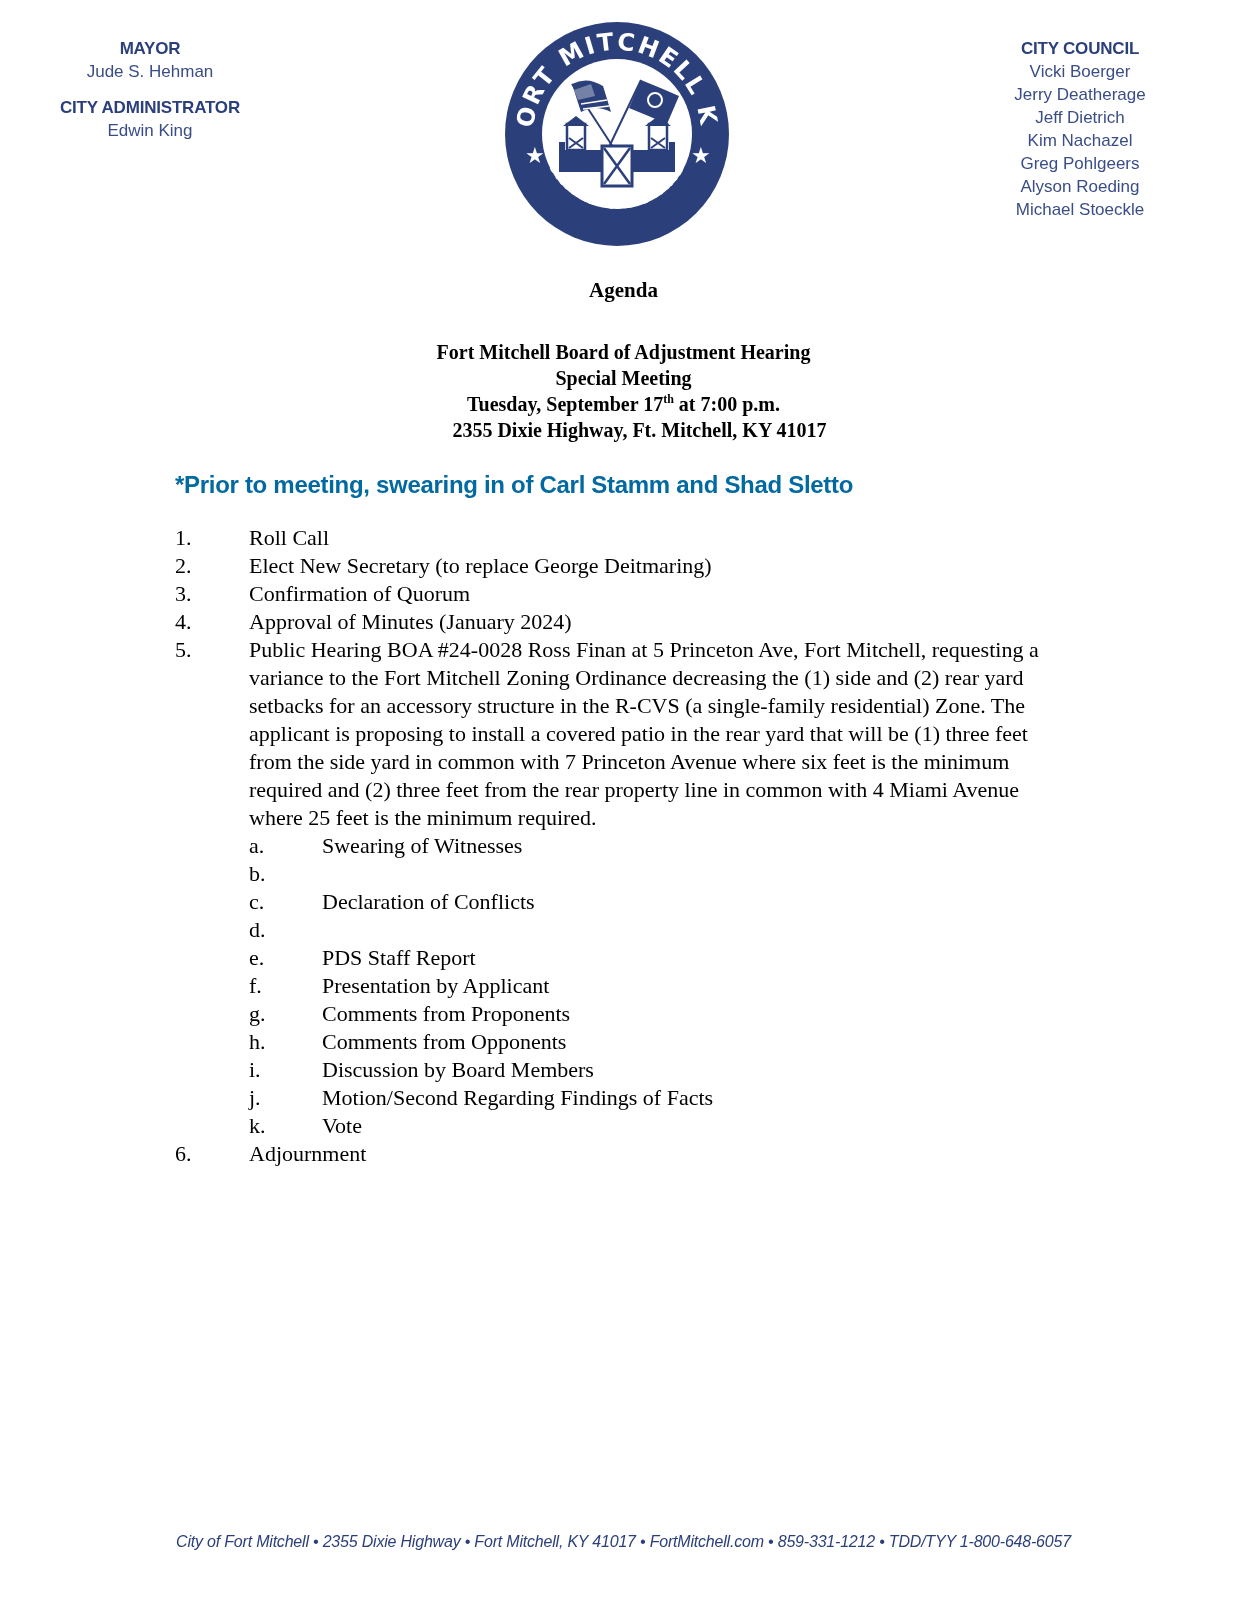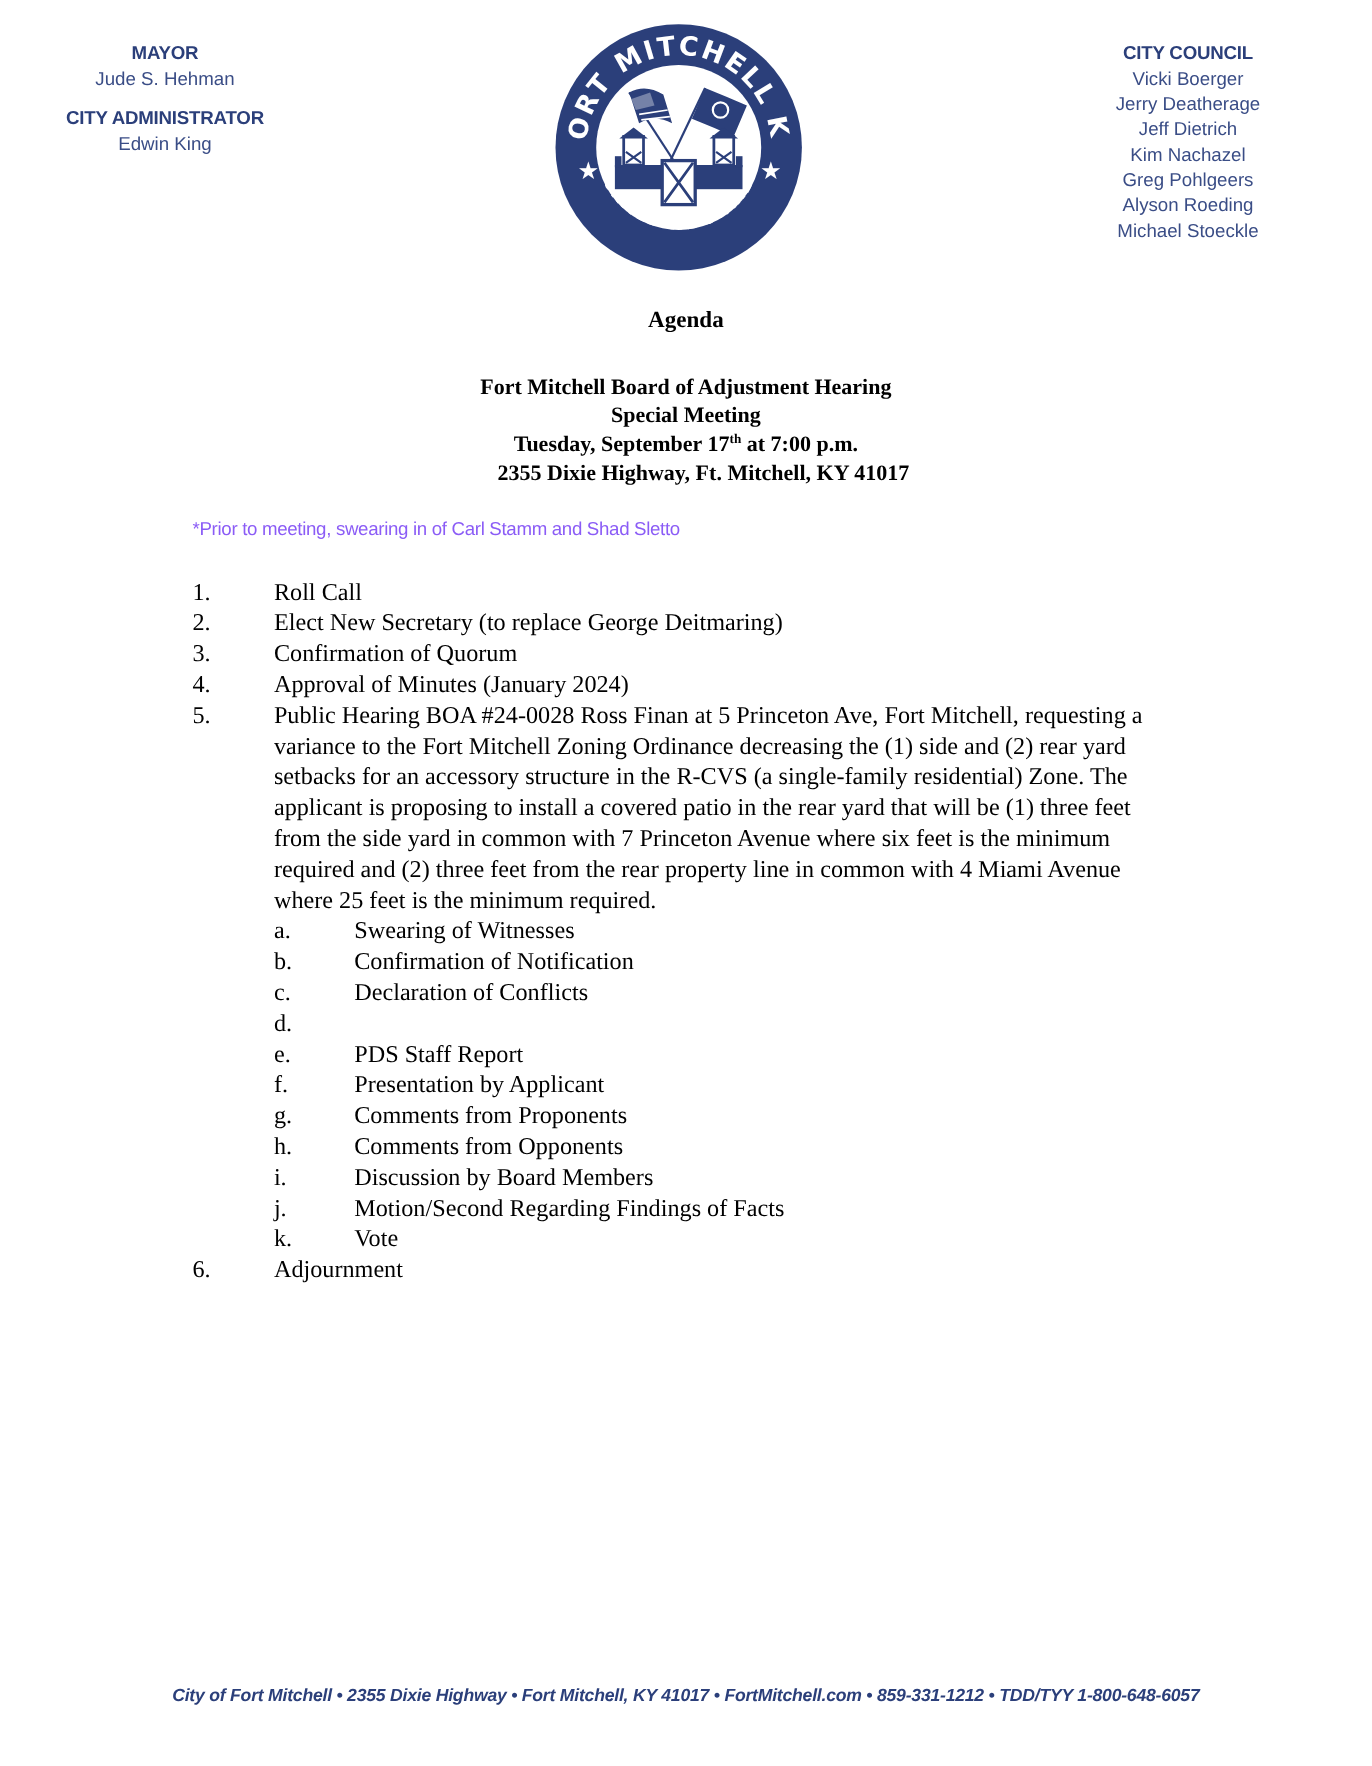--- a/index.html
+++ b/index.html
@@ -15,32 +15,32 @@
   .gap { height: 14px; }
 
   .logo { position: absolute; left: 503px; top: 20px; width: 228px; height: 228px; }
 
   .title-block { position: absolute; left: 0; width: 1247px; text-align: center; color: #000; }
   .agenda-title { top: 278px; font-size: 21px; font-weight: bold; }
   .meeting { top: 339px; font-size: 20px; font-weight: bold; line-height: 26px; }
   .meeting sup { font-size: 12px; line-height: 0; }
   .meeting .addr { padding-left: 32px; }
 
-  .prior { position: absolute; left: 175px; top: 471px; font-size: 17px; font-weight: normal; color: #8b5cf6;
+  .prior { position: absolute; left: 175px; top: 471px; font-size: 24px; font-weight: bold; color: #0369a1;
            font-family: "Liberation Sans Narrow", "Liberation Sans", "DejaVu Sans", sans-serif; letter-spacing: -0.3px; }
 
   .items { position: absolute; left: 175px; top: 524px; width: 900px; font-size: 22px; color: #000; line-height: 28px; }
   .row { display: flex; }
   .num { width: 74px; flex: none; }
   .txt { flex: 1; }
   .sub { display: flex; padding-left: 74px; }
   .sub .num { width: 73px; }
 
   .footer { position: absolute; left: 0; top: 1533px; width: 1247px; text-align: center; font-style: italic;
-            font-weight: bold; font-size: 16px; color: #2b3f7a; letter-spacing: -0.2px; }
+            font-weight: normal; font-size: 16px; color: #2b3f7a; letter-spacing: -0.2px; }
 </style>
 </head>
 <body>
 
 <div class="hdr-left sans navy">
   <div class="role">MAYOR</div>
   <div class="person">Jude S. Hehman</div>
   <div class="gap"></div>
   <div class="role">CITY ADMINISTRATOR</div>
   <div class="person">Edwin King</div>
@@ -132,21 +132,20 @@
       <span class="num">5.</span>
       <span class="txt" style="padding-right:36px">Public Hearing BOA #24-0028 Ross Finan at 5 Princeton Ave, Fort Mitchell, requesting a variance to the Fort Mitchell Zoning Ordinance decreasing the (1) side and (2) rear yard setbacks for an accessory structure in the R-CVS (a single-family residential) Zone. The applicant is proposing to install a covered patio in the rear yard that will be (1) three feet from the side yard in common with 7 Princeton Avenue where six feet is the minimum required and (2) three feet from the rear property line in common with 4 Miami Avenue where 25 feet is the minimum required.</span>
     </div>
 
   <div class="sub">
       <span class="num">a.</span>
       <span class="txt">Swearing of Witnesses</span>
     </div>
   <div class="sub">
       <span class="num">b.</span>
-      <span class="txt">Confirmation of Notification</span>
     </div>
   <div class="sub">
       <span class="num">c.</span>
       <span class="txt">Declaration of Conflicts</span>
     </div>
   <div class="sub">
       <span class="num">d.</span>
     </div>
   <div class="sub">
       <span class="num">e.</span>

